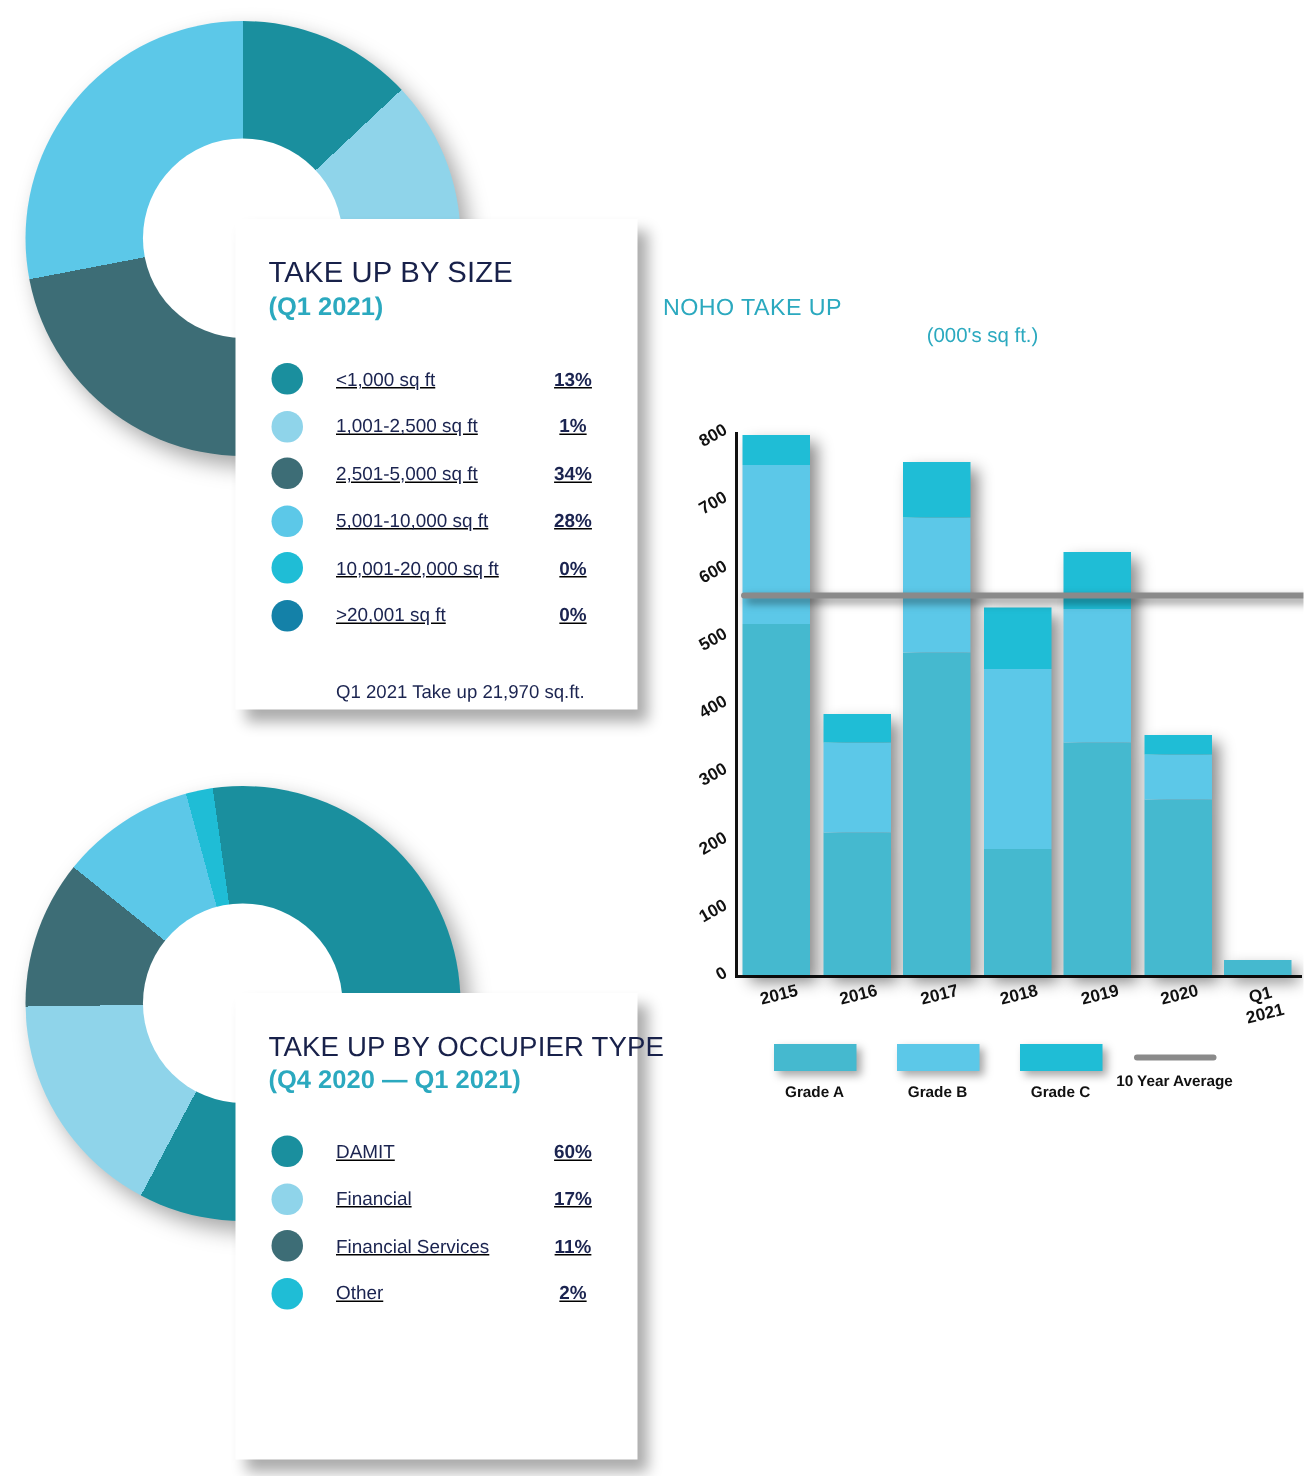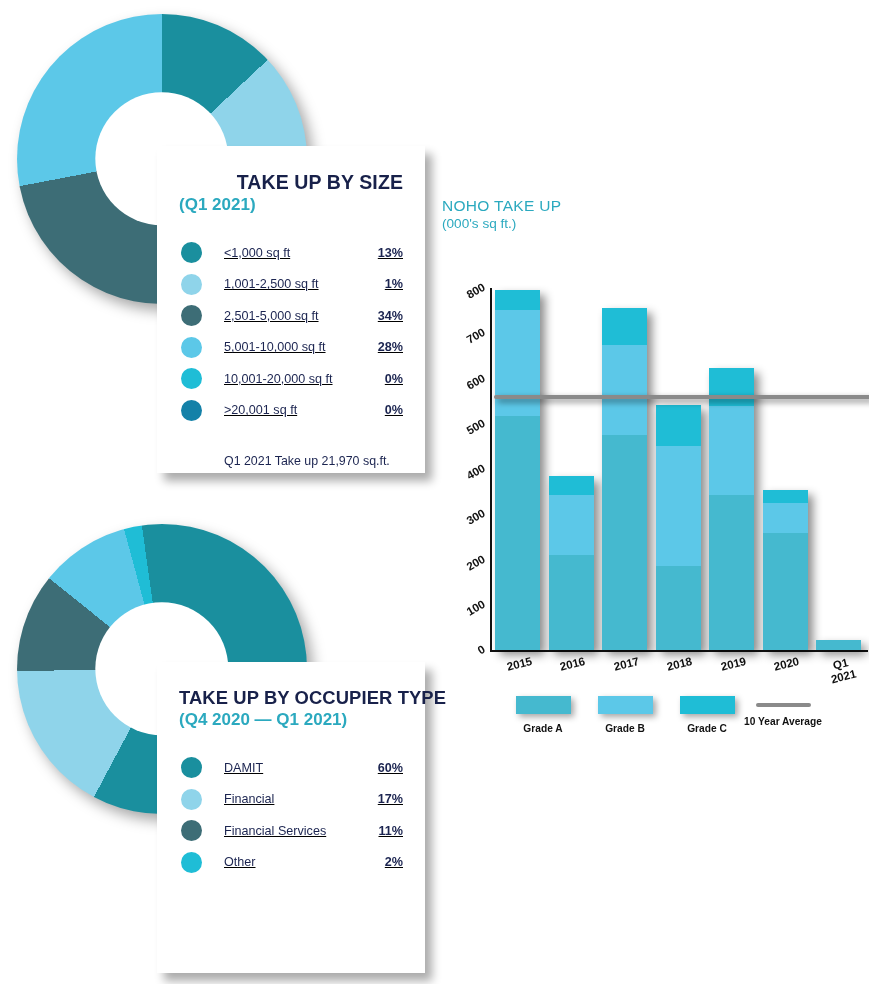--- a/index.html
+++ b/index.html
@@ -26,55 +26,55 @@
   
   .card {
     position: absolute; background: #ffffff;
     box-shadow: 7px 8px 9px rgba(0,0,0,0.33);
   }
   #card1 { left: 157px; top: 146px; width: 268px; height: 327px; }
   #card2 { left: 157px; top: 662px; width: 268px; height: 311px; }
 
   .card-inner { padding: 26px 22px 0 22px; }
   .card-title {
-    font-size: 19.5px; font-weight: bold; letter-spacing: .1px;
-    color: #18214a; line-height: 1.12; white-space: nowrap; text-align: right;
+    font-size: 19.5px; font-weight: normal; letter-spacing: .1px;
+    color: #18214a; line-height: 1.12; white-space: nowrap;
   }
   #card2 .card-title { font-size: 18.4px; }
   .card-subtitle {
     font-size: 17px; font-weight: bold; color: #2ba9bf;
     line-height: 1.2; margin-top: 1px; white-space: nowrap;
   }
 
   .legend-list { margin-top: 22px; text-decoration: underline; }
   .legend-row { display: flex; align-items: center; height: 31.5px; }
   .legend-dot {
     width: 21px; height: 21px; border-radius: 50%;
     flex: 0 0 21px; margin-left: 2px;
   }
   .legend-label {
     font-size: 12.6px; color: #1b2450; margin-left: 22px;
     white-space: nowrap; flex: 1 1 auto;
   }
   .legend-value {
     font-size: 12.6px; color: #1b2450; font-weight: bold;
-    text-align: right; width: 42px; white-space: nowrap;
+    text-align: center; width: 42px; white-space: nowrap;
   }
   .card-footnote {
     font-size: 12.4px; color: #1b2450; margin-top: 28px; margin-left: 45px;
     white-space: nowrap;
   }
 
   
   #chart { position: absolute; left: 430px; top: 196px; width: 438px; height: 570px; }
   .chart-title {
     font-size: 15.5px; color: #2ba9bf; letter-spacing: .3px;
     line-height: 1.26; white-space: nowrap; margin-left: 12px;
   }
-  .chart-sub { font-size: 13.6px; color: #2ba9bf; white-space: nowrap; margin-left: 12px; }
+  .chart-sub { font-size: 13.6px; color: #2ba9bf; white-space: nowrap; margin-left: 12px; text-align: center; }
 
   #plot { position: absolute; left: 0; top: 80px; width: 438px; height: 400px; }
   .axis-line { position: absolute; left: 60px; top: 12px; width: 2px; height: 362px;
                background: #111; }
   .axis-base { position: absolute; left: 60px; top: 374px; width: 378px; height: 2px;
                background: #111; }
 
   .ytick {
     position: absolute; right: 0; width: 46px; text-align: right;
     font-size: 11.5px; color: #111; font-weight: bold;

